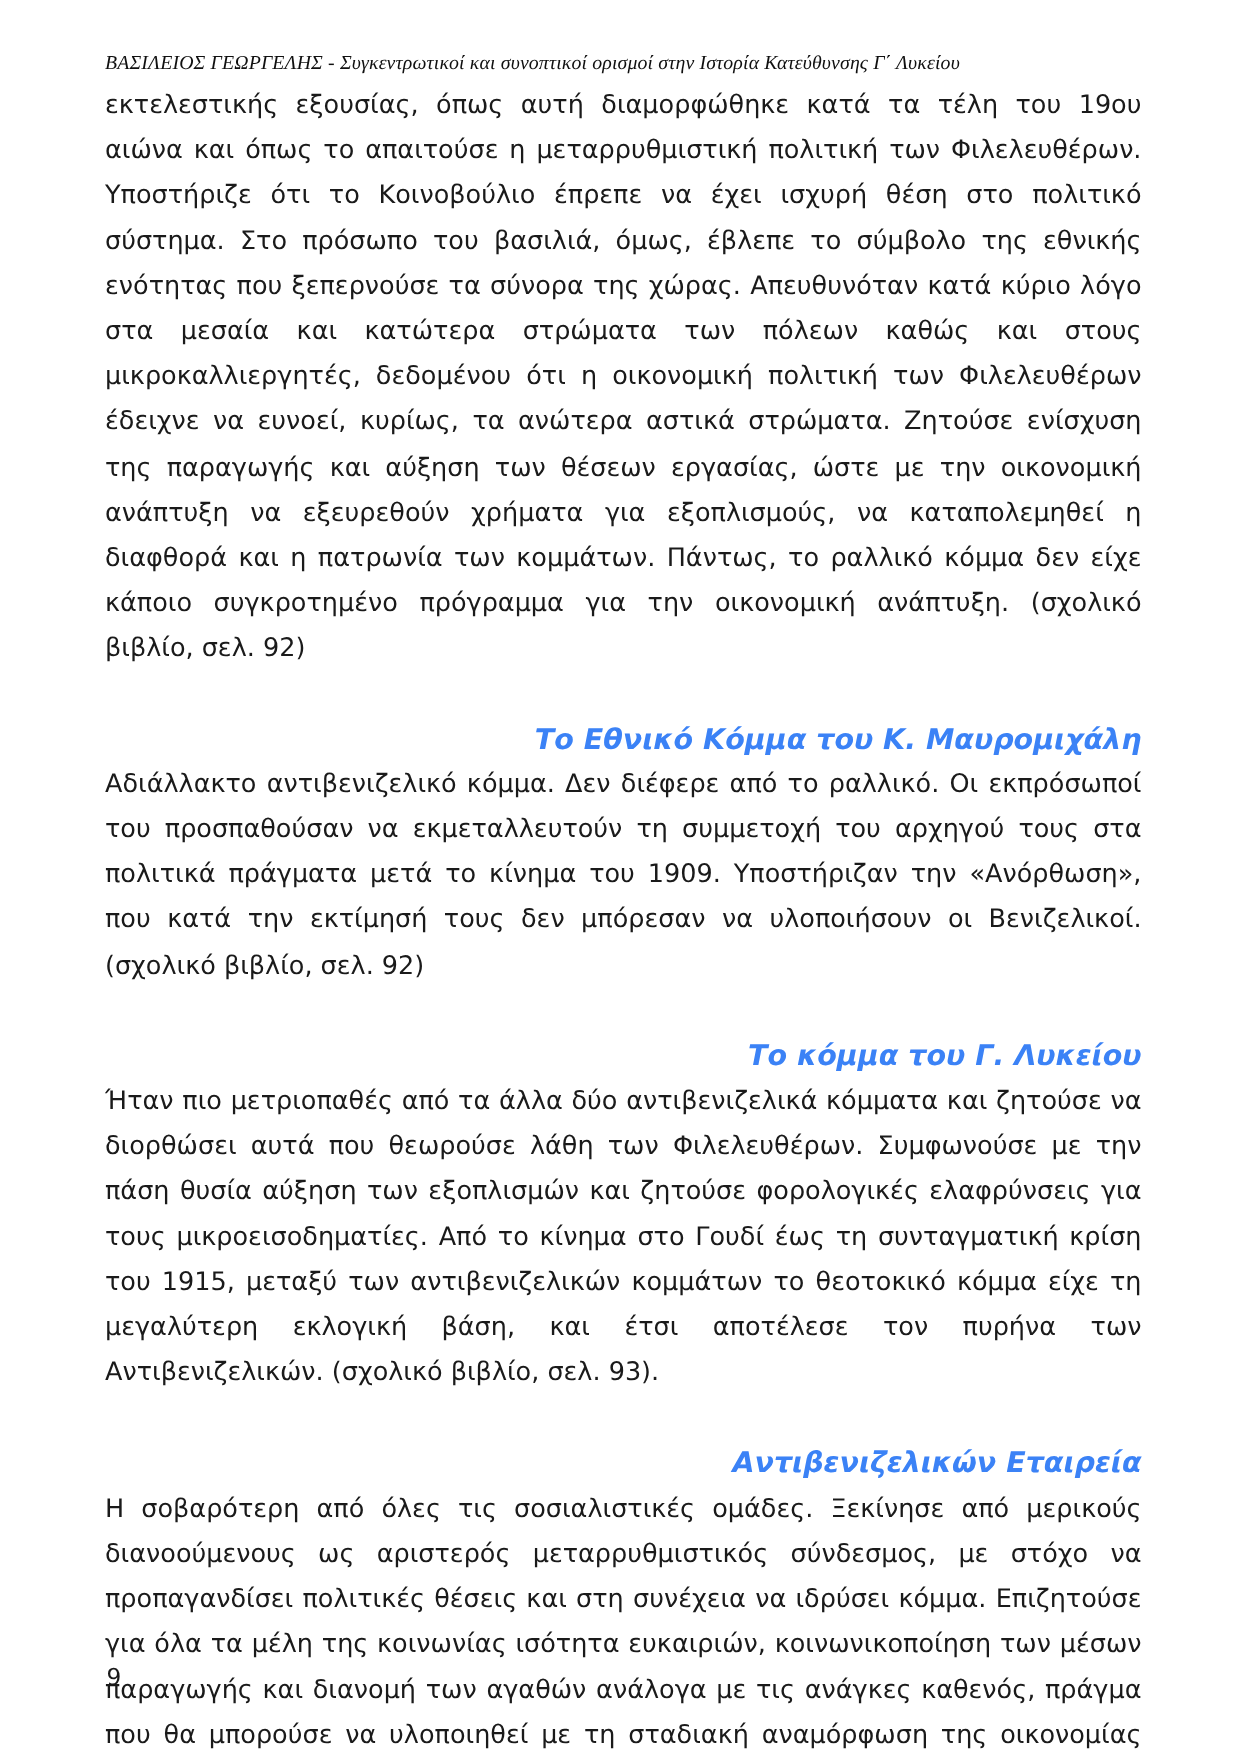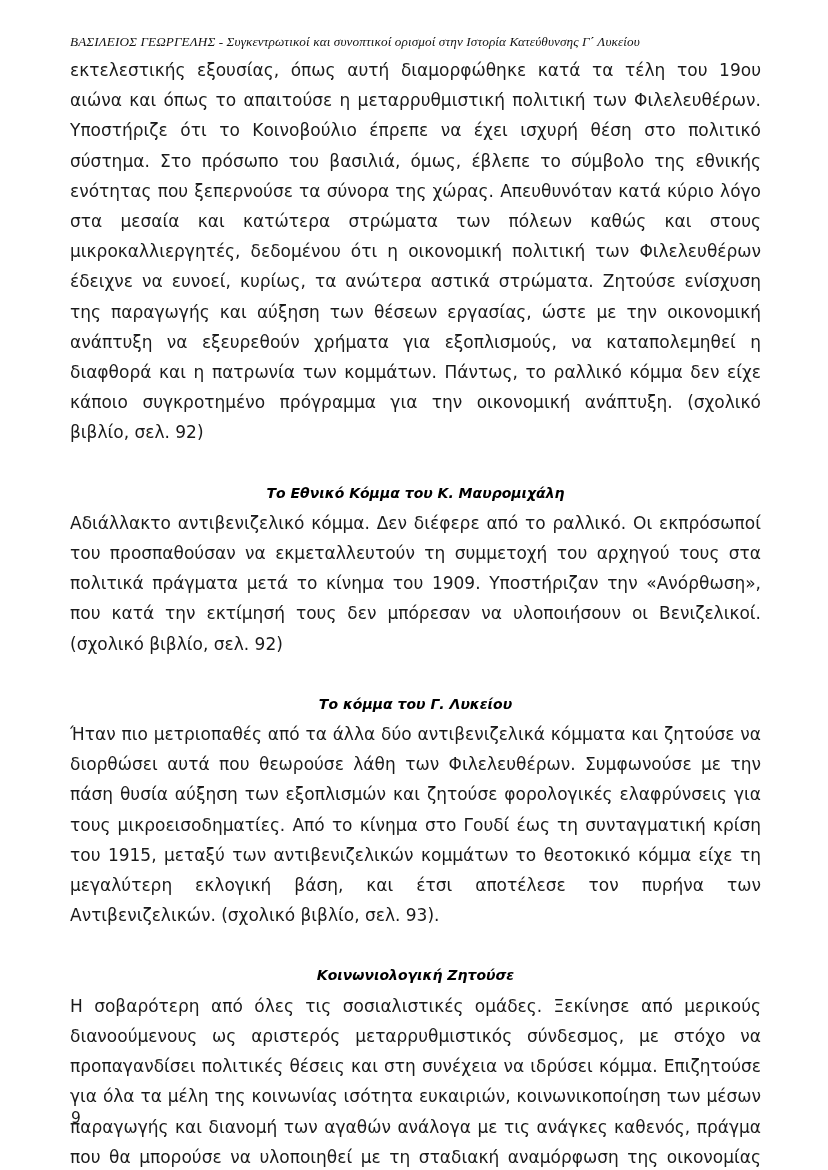--- a/index.html
+++ b/index.html
@@ -54,25 +54,25 @@
     color: #1a1a1a;
     margin: 0;
     -webkit-hyphens: none;
     hyphens: none;
   }
 
   .section-heading {
     font-family: "DejaVu Sans", sans-serif;
     font-weight: bold;
     font-style: italic;
-    font-size: 14px;
+    font-size: 19px;
     line-height: 30.2px;
-    color: #000000;
+    color: #3b82f6;
     margin: 0;
-    text-align: center;
+    text-align: right;
   }
 
   .gap-before-heading {
     height: 30px;
   }
 
   .page-number {
     position: absolute;
     left: 71px;
     top: 1108px;
@@ -100,21 +100,21 @@
     <p class="body-par">Αδιάλλακτο αντιβενιζελικό κόμμα. Δεν διέφερε από το ραλλικό. Οι εκπρόσωποί του προσπαθούσαν να εκμεταλλευτούν τη συμμετοχή του αρχηγού τους στα πολιτικά πράγματα μετά το κίνημα του 1909. Υποστήριζαν την «Ανόρθωση», που κατά την εκτίμησή τους δεν μπόρεσαν να υλοποιήσουν οι Βενιζελικοί. (σχολικό βιβλίο, σελ. 92)</p>
 
     <div class="gap-before-heading"></div>
 
     <p class="section-heading">Το κόμμα του Γ. Λυκείου</p>
 
     <p class="body-par">Ήταν πιο μετριοπαθές από τα άλλα δύο αντιβενιζελικά κόμματα και ζητούσε να διορθώσει αυτά που θεωρούσε λάθη των Φιλελευθέρων. Συμφωνούσε με την πάση θυσία αύξηση των εξοπλισμών και ζητούσε φορολογικές ελαφρύνσεις για τους μικροεισοδηματίες. Από το κίνημα στο Γουδί έως τη συνταγματική κρίση του 1915, μεταξύ των αντιβενιζελικών κομμάτων το θεοτοκικό κόμμα είχε τη μεγαλύτερη εκλογική βάση, και έτσι αποτέλεσε τον πυρήνα των Αντιβενιζελικών. (σχολικό βιβλίο, σελ. 93).</p>
 
     <div class="gap-before-heading"></div>
 
-    <p class="section-heading">Κοινωνιολογική Ζητούσε</p>
+    <p class="section-heading">Αντιβενιζελικών Εταιρεία</p>
 
     <p class="body-par">Η σοβαρότερη από όλες τις σοσιαλιστικές ομάδες. Ξεκίνησε από μερικούς διανοούμενους ως αριστερός μεταρρυθμιστικός σύνδεσμος, με στόχο να προπαγανδίσει πολιτικές θέσεις και στη συνέχεια να ιδρύσει κόμμα. Επιζητούσε για όλα τα μέλη της κοινωνίας ισότητα ευκαιριών, κοινωνικοποίηση των μέσων παραγωγής και διανομή των αγαθών ανάλογα με τις ανάγκες καθενός, πράγμα που θα μπορούσε να υλοποιηθεί με τη σταδιακή αναμόρφωση της οικονομίας και τη συνταγματική μεταβολή. Για να επιτευχθούν αυτοί οι στόχοι έπρεπε να οργανωθούν οι εργάτες σε επαγγελματικές ενώσεις και να ιδρύσουν κόμμα. (σχολικό βιβλίο, σελ. 93)</p>
 
     <div class="gap-before-heading"></div>
 
     <p class="section-heading">Λαϊκό Κόμμα</p>
 
   </div>
 
   <div class="page-number">9</div>

